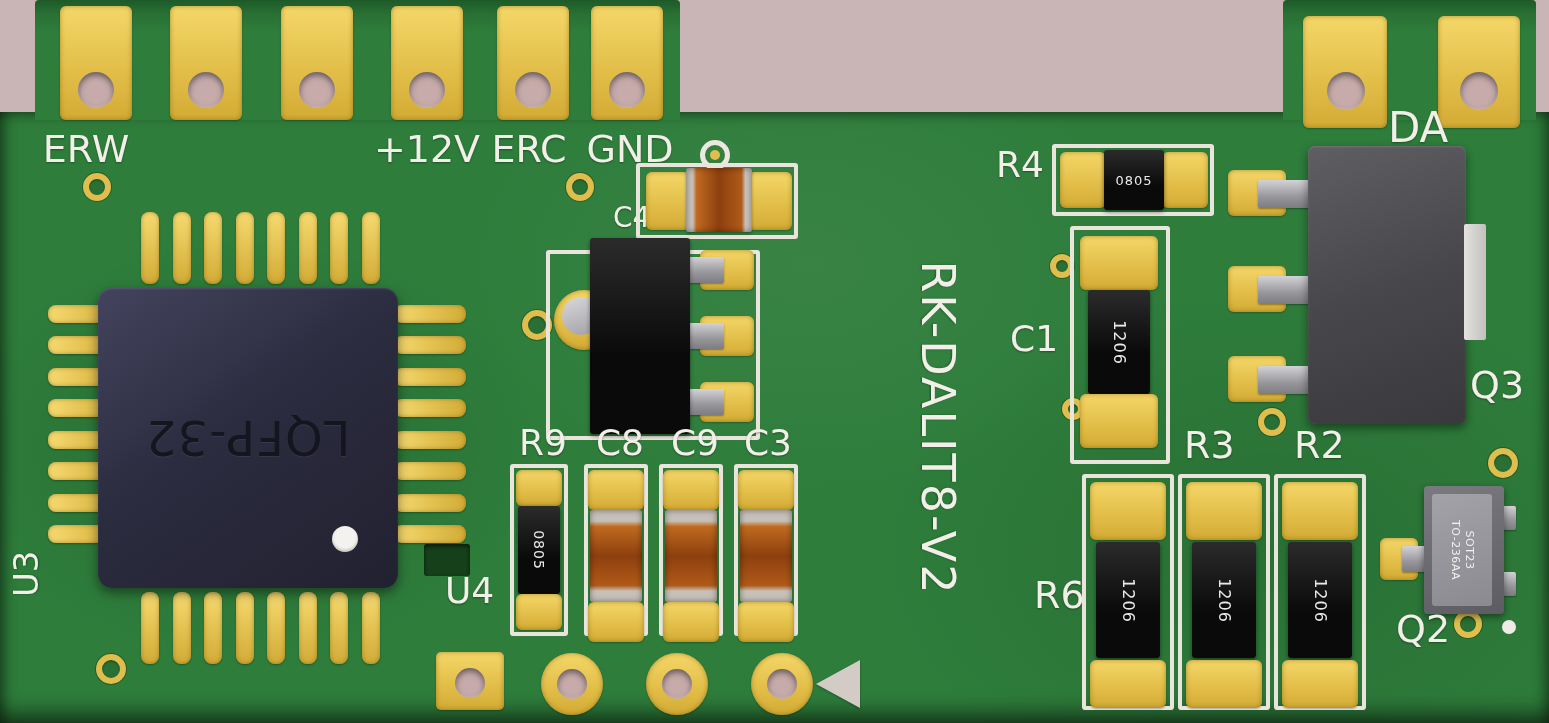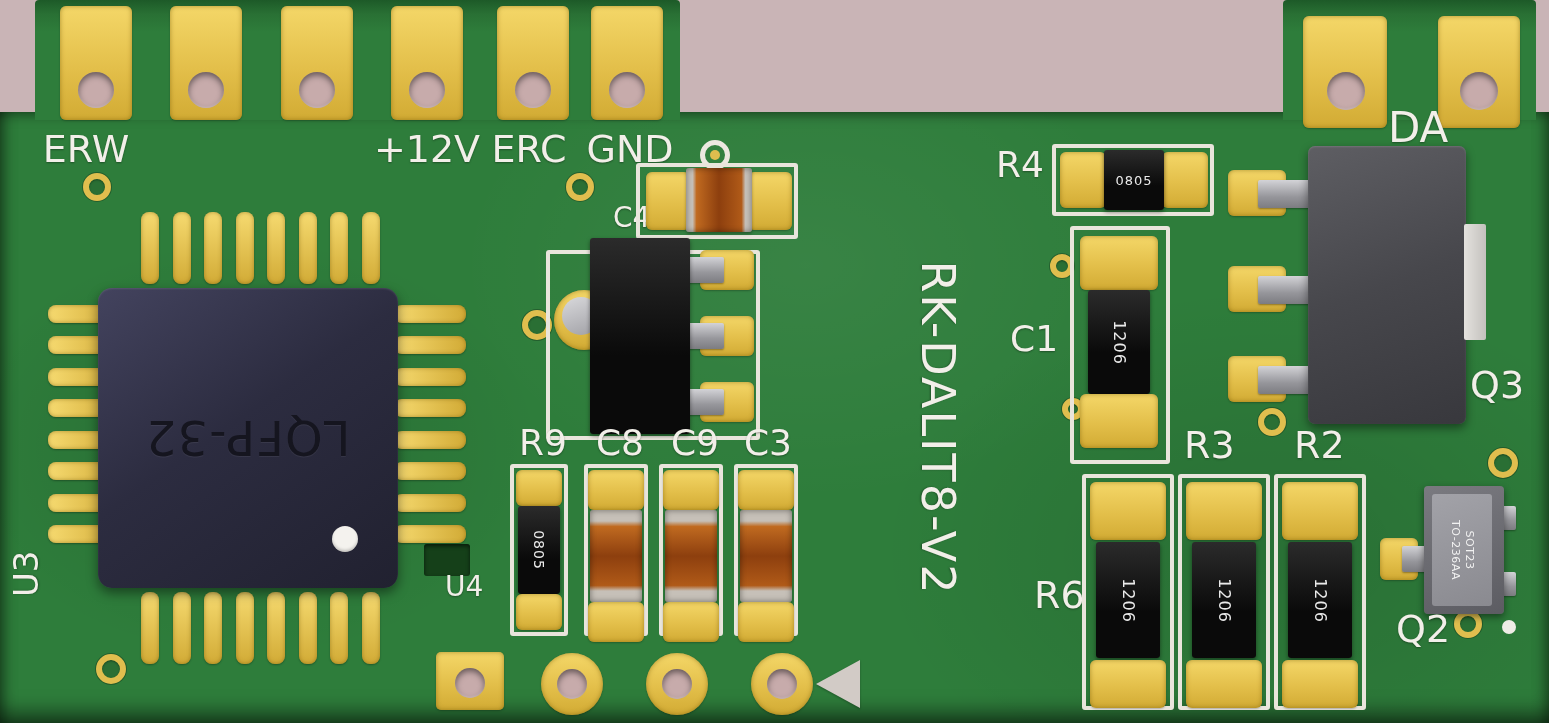--- a/index.html
+++ b/index.html
@@ -210,21 +210,21 @@
   <div class="mcu-pin h" style="left:394px;top:431px;width:72px;height:18px;"></div>
   <div class="mcu-pin h" style="left:394px;top:462px;width:72px;height:18px;"></div>
   <div class="mcu-pin h" style="left:394px;top:494px;width:72px;height:18px;"></div>
   <div class="mcu-pin h" style="left:394px;top:525px;width:72px;height:18px;"></div>
 
   <div class="mcu-body">
     <div class="mcu-text">LQFP-32</div>
   </div>
   <div class="pin1-dot"></div>
   <div class="silk" style="left:4px;top:556px;font-size:34px;transform:rotate(-90deg);">U3</div>
-  <div class="silk" style="left:445px;top:572px;font-size:28px;">U4</div>
+  <div class="silk" style="left:445px;top:572px;font-size:36px;">U4</div>
 
   <div class="silk" style="left:581px;top:203px;font-size:28px;margin-left:32px;">C4</div>
   <div class="outline" style="left:636px;top:163px;width:162px;height:76px;"></div>
   <div class="pad" style="left:646px;top:172px;width:44px;height:58px;"></div>
   <div class="pad" style="left:748px;top:172px;width:44px;height:58px;"></div>
   <div class="cap-h" style="left:686px;top:168px;width:66px;height:64px;"></div>
 
   <div class="outline" style="left:546px;top:250px;width:214px;height:190px;"></div>
   <div class="pad round" style="left:554px;top:290px;width:60px;height:60px;"></div>
   <div class="abs" style="left:562px;top:297px;width:38px;height:38px;border-radius:50%;background:linear-gradient(160deg,#d9d9dc,#a0a0a5);"></div>

